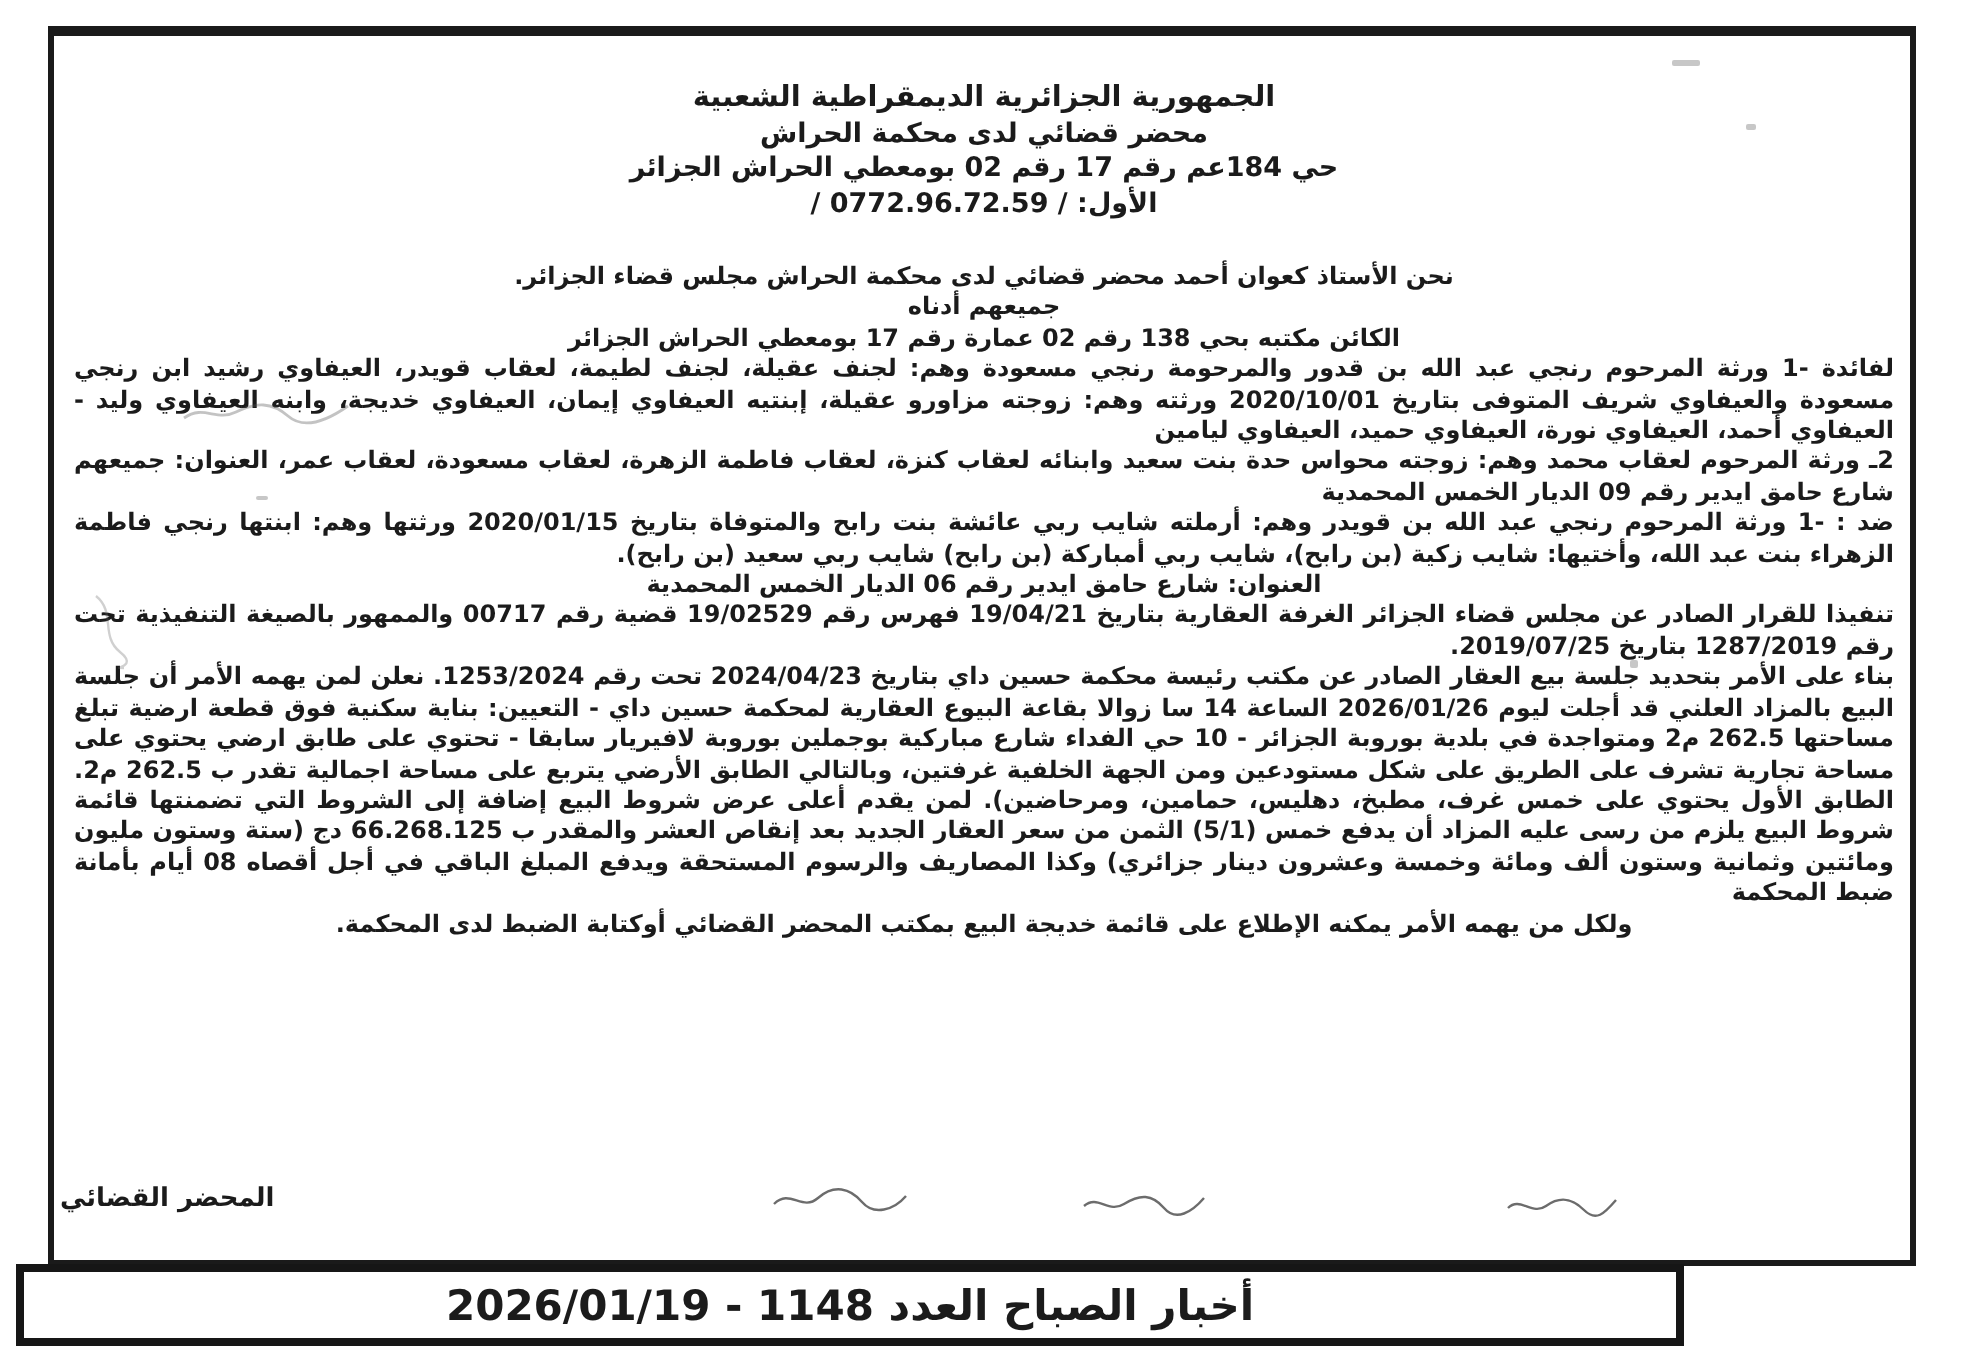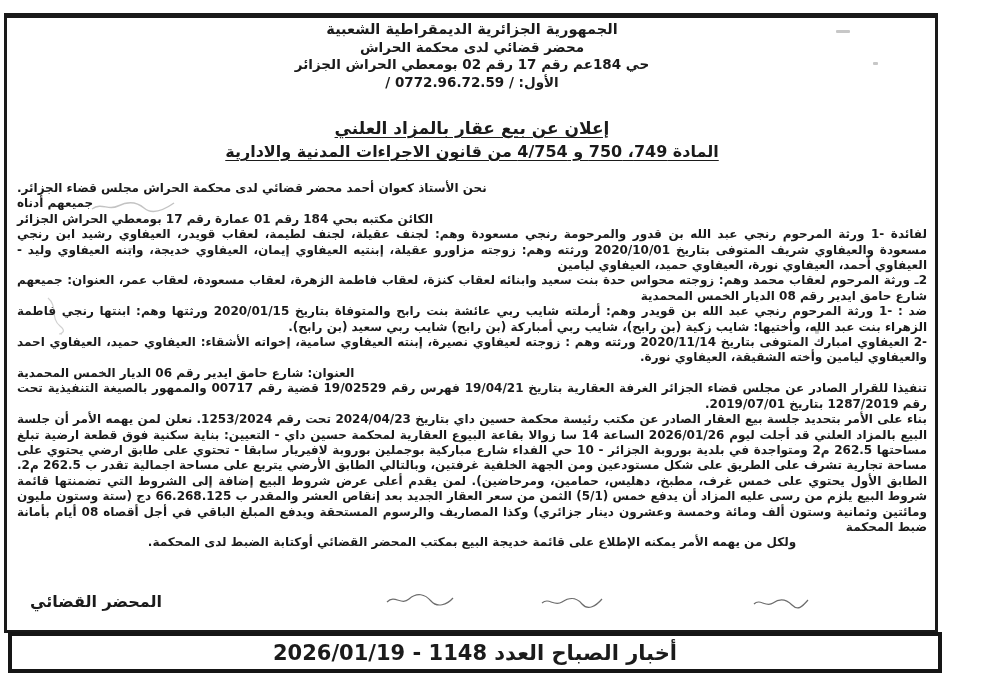--- a/index.html
+++ b/index.html
@@ -1,38 +1,38 @@
 <!DOCTYPE html>
 <html><head>
 <meta charset="utf-8">
 <style>
   html,body{margin:0;padding:0;background:#ffffff;}
   .page{
     position:relative;width:991px;height:686px;background:#ffffff;
     font-family:"DejaVu Sans", sans-serif;color:#1b1b1b;overflow:hidden;
   }
   .frame{
-    position:absolute;left:4px;top:13px;width:934px;height:620px;
+    position:absolute;left:24px;top:13px;width:934px;height:620px;
     border:3px solid #1a1a1a;border-top-width:5px;box-sizing:border-box;
-    padding:0 8px 0 10px;
+    padding:20px 8px 0 10px;
   }
   .letterhead{text-align:center;font-weight:bold;font-size:13.5px;line-height:17.5px;padding-top:3px;}
   .letterhead .lh1{font-size:14.5px;}
   .title-block{text-align:center;font-weight:bold;margin-top:27px;}
   .doc-title{font-size:17px;text-decoration:underline;text-underline-offset:3px;}
   .doc-subtitle{font-size:16px;text-decoration:underline;text-underline-offset:3px;margin-top:4px;}
   .body-text{margin-top:20px;font-weight:bold;font-size:12px;line-height:15.4px;text-align:justify;}
   .body-text p{margin:0;}
   .body-text p.align-center{text-align:center;}
-  .body-text p.align-right{text-align:left;}
+  .body-text p.align-right{text-align:center;}
   .signature{
-    position:absolute;left:30px;top:592px;font-weight:bold;font-size:16px;text-align:right;
+    position:absolute;left:30px;top:592px;font-weight:bold;font-size:13px;text-align:right;
   }
   .footer{
-    position:absolute;left:8px;top:632px;width:934px;height:41px;
+    position:absolute;left:8px;top:632px;width:834px;height:41px;
     border:4px solid #161616;box-sizing:border-box;background:#ffffff;
     display:flex;align-items:center;justify-content:center;
     font-weight:bold;font-size:21px;
   }
   .scribble{position:absolute;}
   .speck{position:absolute;background:#8f8f8f;opacity:.5;border-radius:1px;}
 </style>
 </head>
 <body>
 
@@ -40,35 +40,30 @@
 
   <div class="frame" dir="rtl" lang="ar">
 
     <div class="letterhead">
       <div class="lh1">الجمهورية الجزائرية الديمقراطية الشعبية</div>
       <div>محضر قضائي لدى محكمة الحراش</div>
       <div>حي 184عم رقم 17 رقم 02 بومعطي الحراش الجزائر</div>
       <div>الأول: / 0772.96.72.59 /</div>
     </div>
 
-    <div class="title-block">
-      <div class="doc-title">إعلان عن بيع عقار بالمزاد العلني</div>
-      <div class="doc-subtitle">المادة 749، 750 و 4/754 من قانون الاجراءات المدنية والادارية</div>
-    </div>
 
     <div class="body-text">
         <p class="align-right">نحن الأستاذ كعوان أحمد محضر قضائي لدى محكمة الحراش مجلس قضاء الجزائر.</p>
         <p class="align-right">جميعهم أدناه</p>
-        <p class="align-right">الكائن مكتبه بحي 184 رقم 01 عمارة رقم 17 بومعطي الحراش الجزائر</p>
+        <p class="align-right">الكائن مكتبه بحي 138 رقم 02 عمارة رقم 17 بومعطي الحراش الجزائر</p>
         <p class="align-justify">لفائدة -1 ورثة المرحوم رنجي عبد الله بن قدور والمرحومة رنجي مسعودة وهم: لجنف عقيلة، لجنف لطيمة، لعقاب قويدر، العيفاوي رشيد ابن رنجي مسعودة والعيفاوي شريف المتوفى بتاريخ 2020/10/01 ورثته وهم: زوجته مزاورو عقيلة، إبنتيه العيفاوي إيمان، العيفاوي خديجة، وابنه العيفاوي وليد - العيفاوي أحمد، العيفاوي نورة، العيفاوي حميد، العيفاوي ليامين</p>
-        <p class="align-justify">2ـ ورثة المرحوم لعقاب محمد وهم: زوجته محواس حدة بنت سعيد وابنائه لعقاب كنزة، لعقاب فاطمة الزهرة، لعقاب مسعودة، لعقاب عمر، العنوان: جميعهم شارع حامق ايدير رقم 08 الديار الخمس المحمدية</p>
+        <p class="align-justify">2ـ ورثة المرحوم لعقاب محمد وهم: زوجته محواس حدة بنت سعيد وابنائه لعقاب كنزة، لعقاب فاطمة الزهرة، لعقاب مسعودة، لعقاب عمر، العنوان: جميعهم شارع حامق ايدير رقم 09 الديار الخمس المحمدية</p>
         <p class="align-justify">ضد : -1 ورثة المرحوم رنجي عبد الله بن قويدر وهم: أرملته شايب ربي عائشة بنت رابح والمتوفاة بتاريخ 2020/01/15 ورثتها وهم: ابنتها رنجي فاطمة الزهراء بنت عبد الله، وأختيها: شايب زكية (بن رابح)، شايب ربي أمباركة (بن رابح) شايب ربي سعيد (بن رابح).</p>
-        <p class="align-justify">-2 العيفاوي امبارك المتوفى بتاريخ 2020/11/14 ورثته وهم : زوجته لعيفاوي نصيرة، إبنته العيفاوي سامية، إخواته الأشقاء: العيفاوي حميد، العيفاوي احمد والعيفاوي ليامين وأخته الشقيقة، العيفاوي نورة.</p>
         <p class="align-right">العنوان: شارع حامق ايدير رقم 06 الديار الخمس المحمدية</p>
-        <p class="align-justify">تنفيذا للقرار الصادر عن مجلس قضاء الجزائر الغرفة العقارية بتاريخ 19/04/21 فهرس رقم 19/02529 قضية رقم 00717 والممهور بالصيغة التنفيذية تحت رقم 1287/2019 بتاريخ 2019/07/01.</p>
+        <p class="align-justify">تنفيذا للقرار الصادر عن مجلس قضاء الجزائر الغرفة العقارية بتاريخ 19/04/21 فهرس رقم 19/02529 قضية رقم 00717 والممهور بالصيغة التنفيذية تحت رقم 1287/2019 بتاريخ 2019/07/25.</p>
         <p class="align-justify">بناء على الأمر بتحديد جلسة بيع العقار الصادر عن مكتب رئيسة محكمة حسين داي بتاريخ 2024/04/23 تحت رقم 1253/2024. نعلن لمن يهمه الأمر أن جلسة البيع بالمزاد العلني قد أجلت ليوم 2026/01/26 الساعة 14 سا زوالا بقاعة البيوع العقارية لمحكمة حسين داي - التعيين: بناية سكنية فوق قطعة ارضية تبلغ مساحتها 262.5 م2 ومتواجدة في بلدية بوروبة الجزائر - 10 حي الفداء شارع مباركية بوجملين بوروبة لافيريار سابقا - تحتوي على طابق ارضي يحتوي على مساحة تجارية تشرف على الطريق على شكل مستودعين ومن الجهة الخلفية غرفتين، وبالتالي الطابق الأرضي يتربع على مساحة اجمالية تقدر ب 262.5 م2. الطابق الأول يحتوي على خمس غرف، مطبخ، دهليس، حمامين، ومرحاضين). لمن يقدم أعلى عرض شروط البيع إضافة إلى الشروط التي تضمنتها قائمة شروط البيع يلزم من رسى عليه المزاد أن يدفع خمس (5/1) الثمن من سعر العقار الجديد بعد إنقاص العشر والمقدر ب 66.268.125 دج (ستة وستون مليون ومائتين وثمانية وستون ألف ومائة وخمسة وعشرون دينار جزائري) وكذا المصاريف والرسوم المستحقة ويدفع المبلغ الباقي في أجل أقصاه 08 أيام بأمانة ضبط المحكمة</p>
         <p class="align-center">ولكل من يهمه الأمر يمكنه الإطلاع على قائمة خديجة البيع بمكتب المحضر القضائي أوكتابة الضبط لدى المحكمة.</p>
       </div>
 
   </div>
 
   <div class="signature" dir="rtl" lang="ar">المحضر القضائي</div>
 
   <svg class="scribble" style="left:88px;top:198px;opacity:.35" width="90" height="16" viewBox="0 0 90 16">
     <path d="M4 11 C 14 4, 20 13, 30 8 S 48 3, 56 10 S 76 12, 86 5" fill="none" stroke="#555" stroke-width="1.4"></path>

